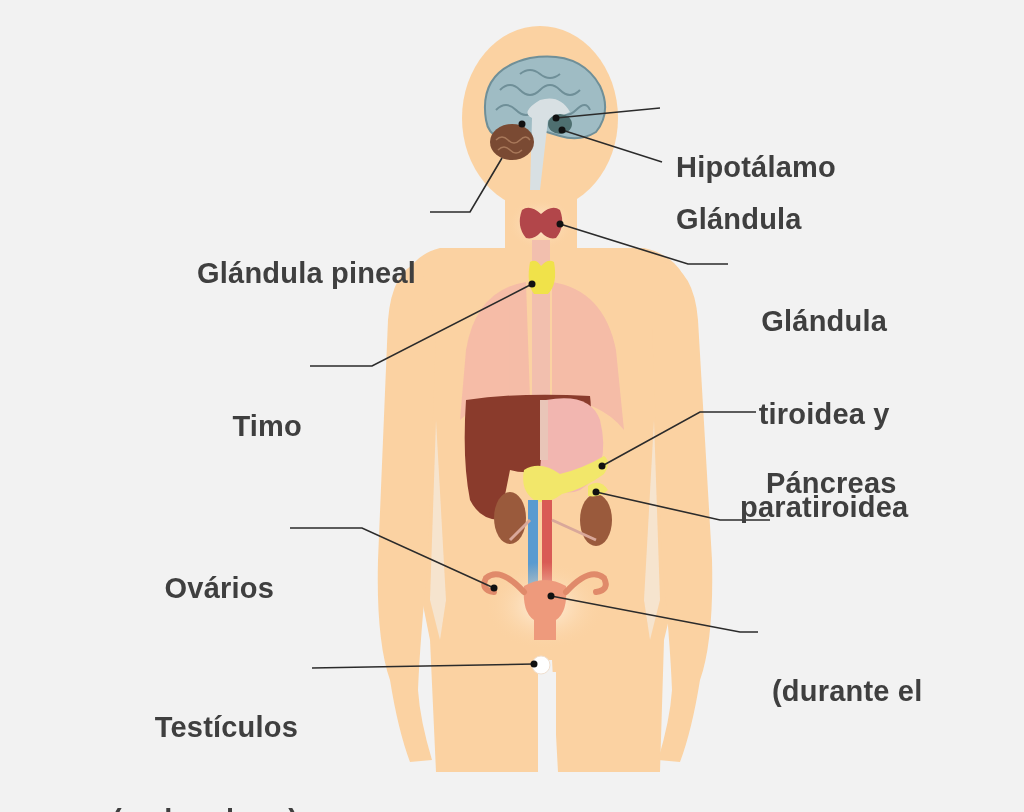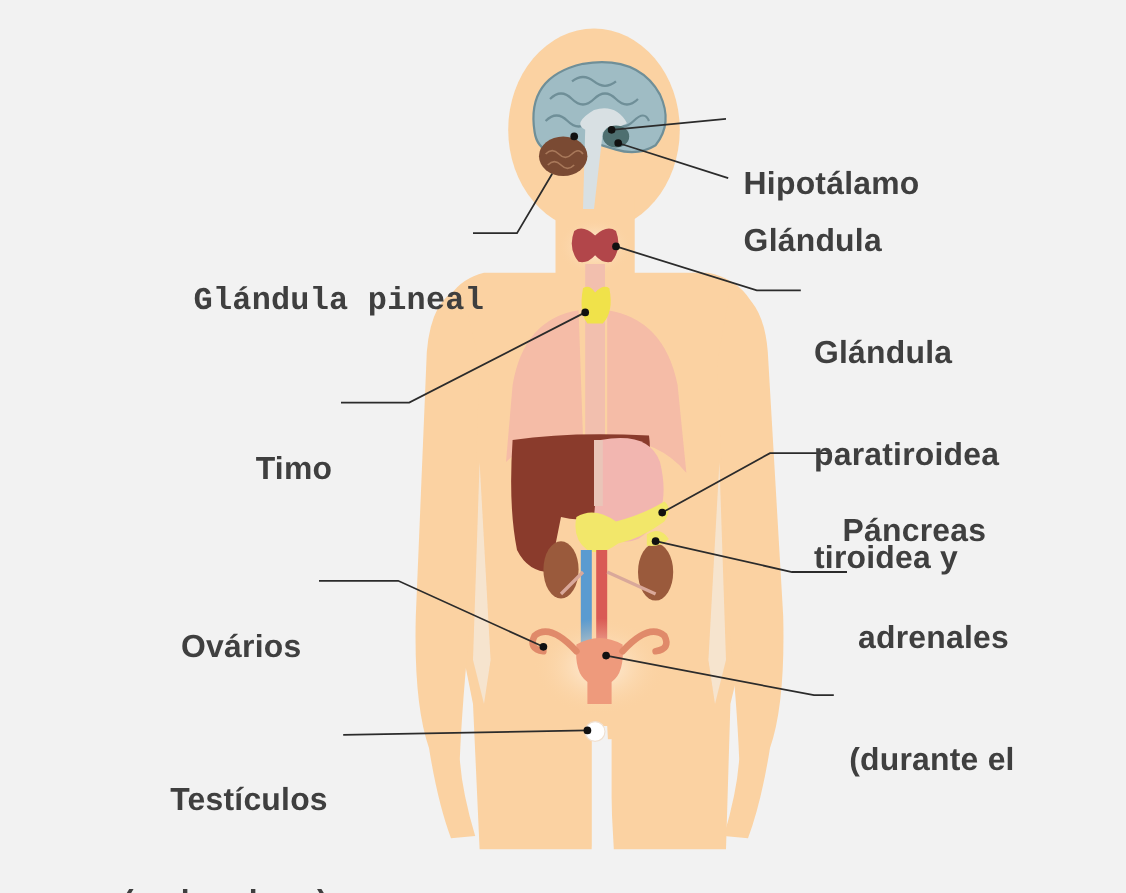--- a/index.html
+++ b/index.html
@@ -1,21 +1,21 @@
 <!DOCTYPE html>
 <html><head>
 <meta charset="utf-8">
 <style>
   html,body{margin:0;padding:0;}
   body{width:1024px;height:812px;background:#f2f2f2;position:relative;overflow:hidden;
        font-family:"Liberation Sans","DejaVu Sans",sans-serif;}
   svg.art{position:absolute;left:0;top:0;}
   .label{position:absolute;color:#3f3f3f;font-weight:bold;font-size:29px;line-height:31px;letter-spacing:0.2px;white-space:pre;}
   .label span{display:block;}
-  .right{text-align:left;}
+  .right{text-align:center;}
   .left{text-align:right;}
 </style>
 </head>
 <body>
 
 <svg class="art" width="1024" height="812" viewBox="0 0 1024 812">
   <defs>
     <radialGradient id="glow" cx="50%" cy="50%" r="50%">
       <stop offset="0%" stop-color="#fff6ea" stop-opacity="0.9"></stop>
       <stop offset="100%" stop-color="#fbd2a2" stop-opacity="0"></stop>
@@ -116,36 +116,35 @@
     <circle cx="534" cy="664" r="3.5"></circle>
   </g>
 </svg>
 
 <div class="label right" style="left:676px;top:90px;">
   <span>Hipotálamo</span>
 </div>
 <div class="label right" style="left:676px;top:142px;">
   <span>Glándula</span>
 </div>
-<div class="label left" style="right:584px;top:196px;font-family:Liberation Mono, monospace;">
+<div class="label left" style="right:608px;top:196px;">
   <span>Glándula pineal</span>
 </div>
 <div class="label right" style="left:740px;top:244px;">
   <span>Glándula</span>
+  <span>tiroidea y</span>
   <span>paratiroidea</span>
-  <span>tiroidea y</span>
 </div>
 <div class="label left" style="right:722px;top:349px;">
   <span>Timo</span>
 </div>
 <div class="label right" style="left:766px;top:406px;">
   <span>Páncreas</span>
 </div>
 <div class="label right" style="left:780px;top:503px;">
-  <span>adrenales</span>
 </div>
 <div class="label left" style="right:750px;top:511px;text-align:right;">
   <span>Ovários</span>
 </div>
 <div class="label right" style="left:772px;top:614px;">
   <span>(durante el</span>
   
 </div>
 <div class="label left" style="right:726px;top:650px;">
   <span>Testículos</span>

